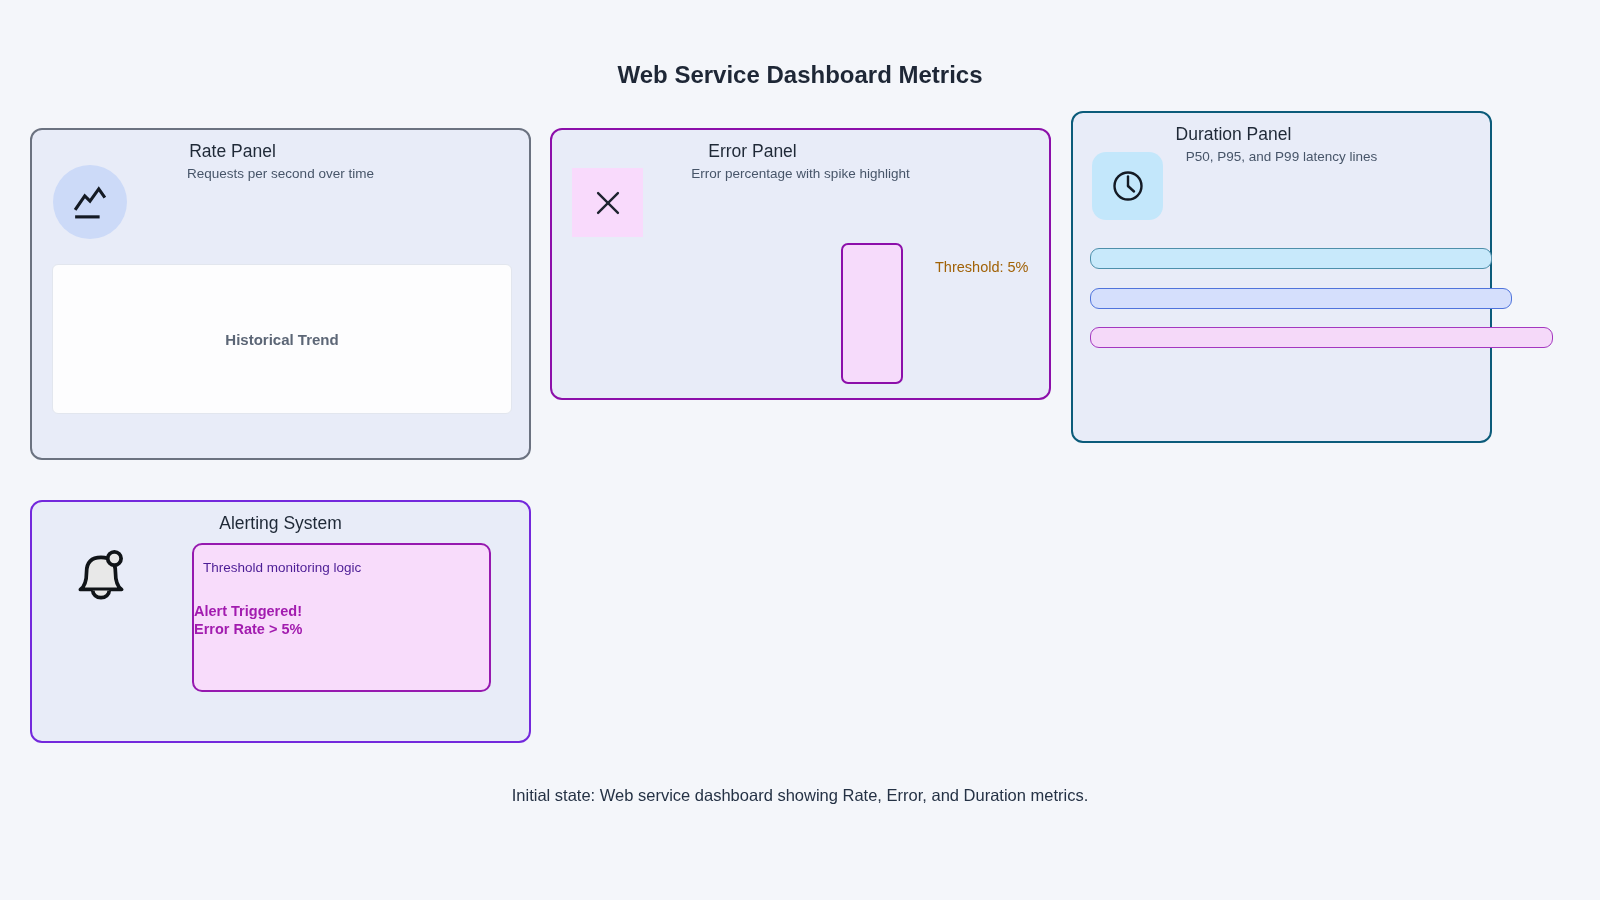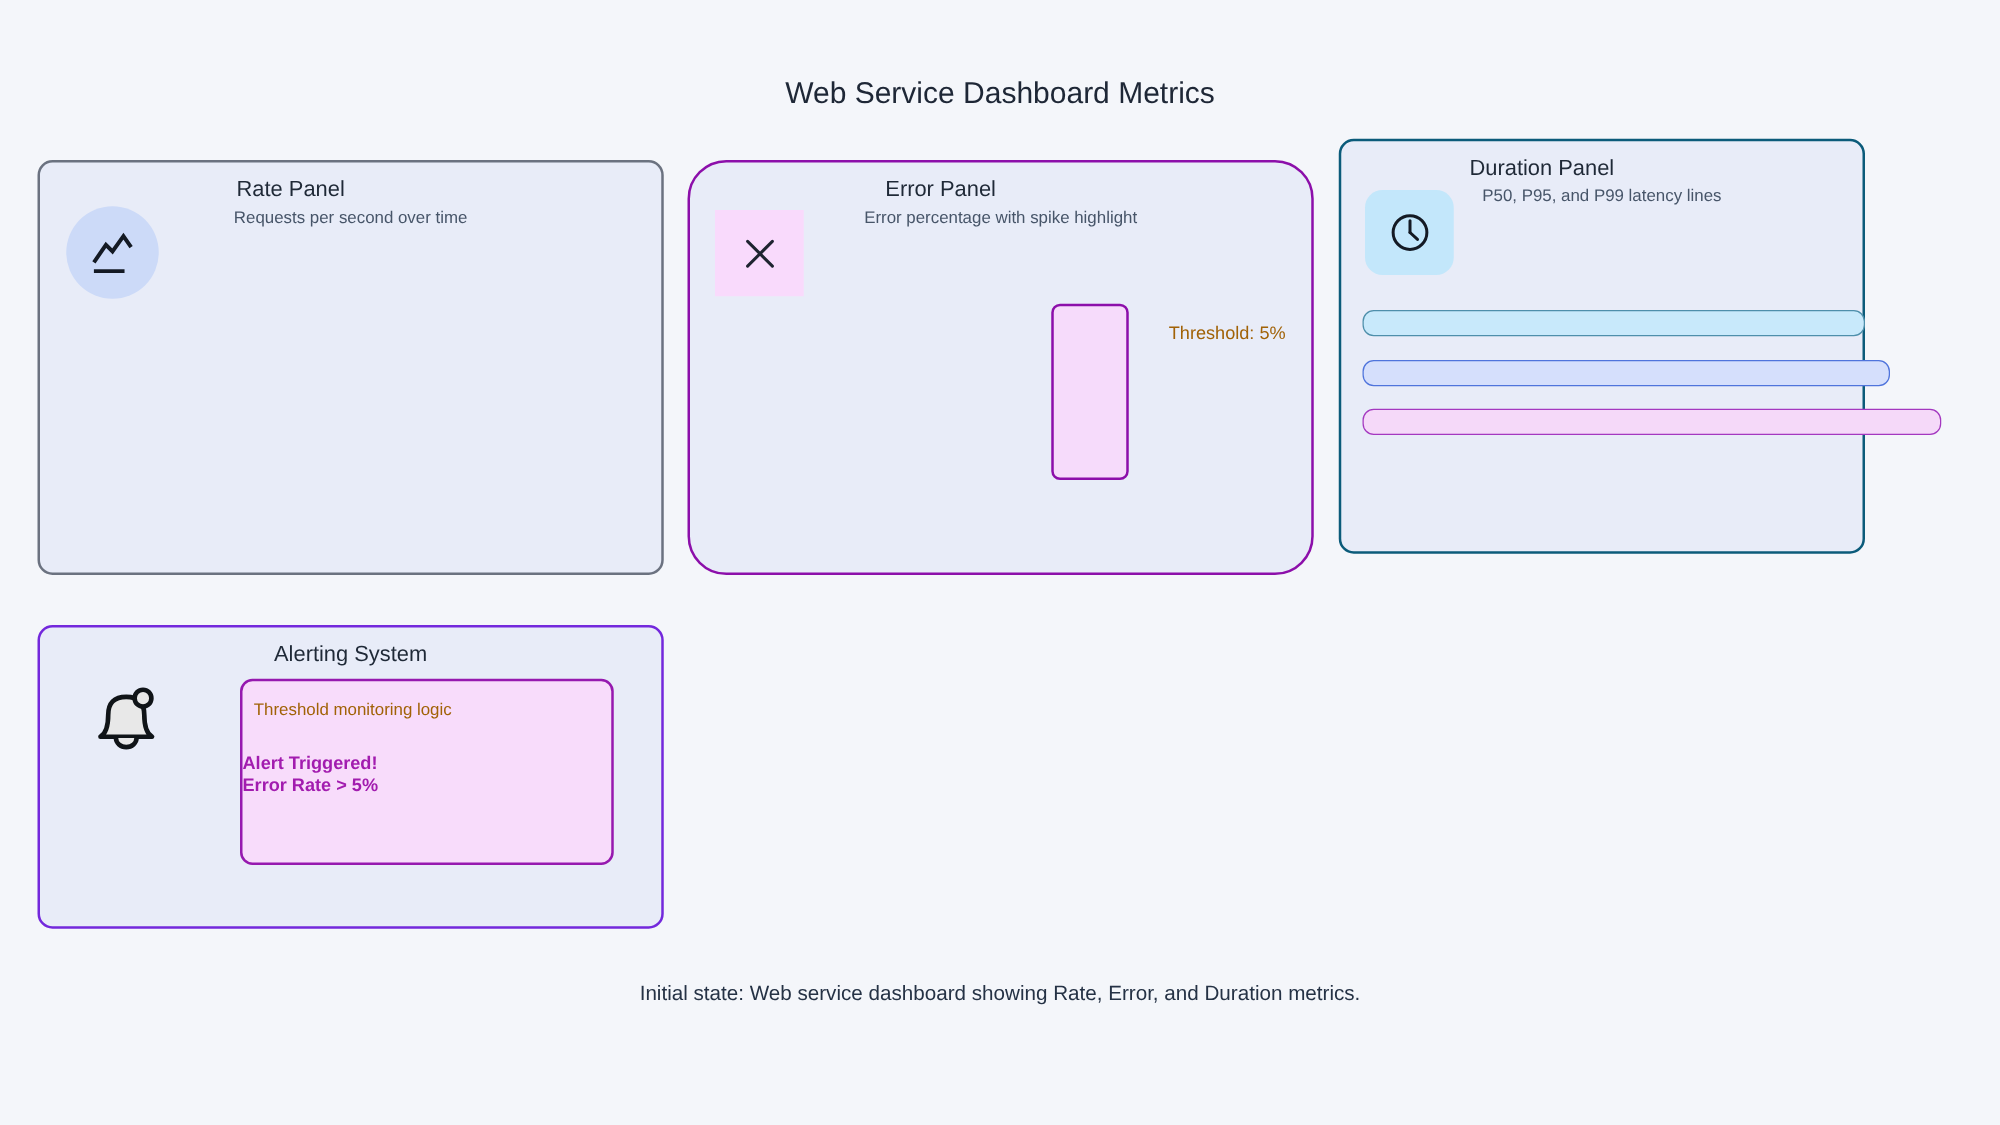--- a/index.html
+++ b/index.html
@@ -4,32 +4,32 @@
 <style>
   html,body{margin:0;padding:0;background:#f4f6fa;}
   .page{
     position:relative;width:1600px;height:900px;overflow:hidden;
     background:#f4f6fa;
     font-family:"Liberation Sans","DejaVu Sans",sans-serif;
     color:#202a3c;
   }
   .main-title{
     position:absolute;top:61px;left:0;width:100%;
-    text-align:center;font-size:24px;font-weight:400;color:#1e2736;
+    text-align:center;font-size:24px;font-weight:700;color:#1e2736;
   }
   .caption{
     position:absolute;top:786px;left:0;width:100%;
     text-align:center;font-size:16.5px;color:#253245;
   }
   .panel{
     position:absolute;box-sizing:border-box;border-radius:12px;
     background:#e8ecf8;border:2px solid #6b7280;
   }
   .panel-rate    {left:30px;  top:128px; width:501px; height:332px;}
-  .panel-error   {left:550px; top:128px; width:501px; height:332px; border-color:#8c0faa;border-radius:31px;}
+  .panel-error   {left:550px; top:128px; width:501px; height:272px; border-color:#8c0faa;}
   .panel-duration{left:1071px;top:111px; width:421px; height:332px; border-color:#0b5b7a;}
   .panel-alerting{left:30px;  top:500px; width:501px; height:243px; border-color:#7328dc;}
   .panel-title{
     position:absolute;top:11px;left:0;width:100%;box-sizing:border-box;
     text-align:center;font-size:17.5px;font-weight:500;color:#1f2937;
   }
   .panel-title.shifted{padding-right:96px;}
   .panel-subtitle{
     position:absolute;top:36px;left:0;width:100%;
     text-align:center;font-size:13.5px;color:#475569;
@@ -56,21 +56,21 @@
   .latency-bar{
     box-sizing:border-box;height:21px;border-radius:9px;
     border:1.5px solid #999;margin-bottom:18.5px;
   }
   .bell-wrap{position:absolute;left:36px;top:44px;width:66px;height:58px;}
   .alert-box{
     position:absolute;left:160px;top:41px;width:299px;height:149px;box-sizing:border-box;
     background:#f8dcfb;border:2px solid #9619af;border-radius:10px;
   }
   .alert-box-label{
-    position:absolute;left:9px;top:15px;font-size:13.5px;color:#a16207;
+    position:absolute;left:9px;top:15px;font-size:13.5px;color:#4c1d95;
   }
   .alert-message{
     position:absolute;left:0;top:58px;width:100%;text-align:left;
     font-size:14.5px;font-weight:700;color:#a21caf;line-height:17.5px;
   }
 </style>
 </head>
 <body>
 
 <div class="page">
@@ -78,20 +78,23 @@
   <div class="main-title">Web Service Dashboard Metrics</div>
 
   <div class="panel panel-rate">
     <div class="panel-title shifted">Rate Panel</div>
     <div class="panel-subtitle">Requests per second over time</div>
     <div class="icon-badge rate-icon-circle">
       <svg width="42" height="42" viewBox="0 0 24 24" fill="none" stroke="#141a24" stroke-width="1.8">
         <polyline points="3.5,16.5 9,8.5 12,11.5 17,4.5 20.5,9.5"></polyline>
         <line x1="3.5" y1="20.5" x2="17.5" y2="20.5"></line>
       </svg>
+    </div>
+    <div class="trend-box">
+      <span class="trend-box-label">Historical Trend</span>
     </div>
   </div>
 
   <div class="panel panel-error">
     <div class="panel-title shifted">Error Panel</div>
     <div class="panel-subtitle">Error percentage with spike highlight</div>
     <div class="icon-badge error-icon-square">
       <svg width="34" height="34" viewBox="0 0 24 24" fill="none" stroke="#1f2430" stroke-width="1.7" stroke-linecap="round">
         <line x1="5" y1="5" x2="19" y2="19"></line>
         <line x1="19" y1="5" x2="5" y2="19"></line>

